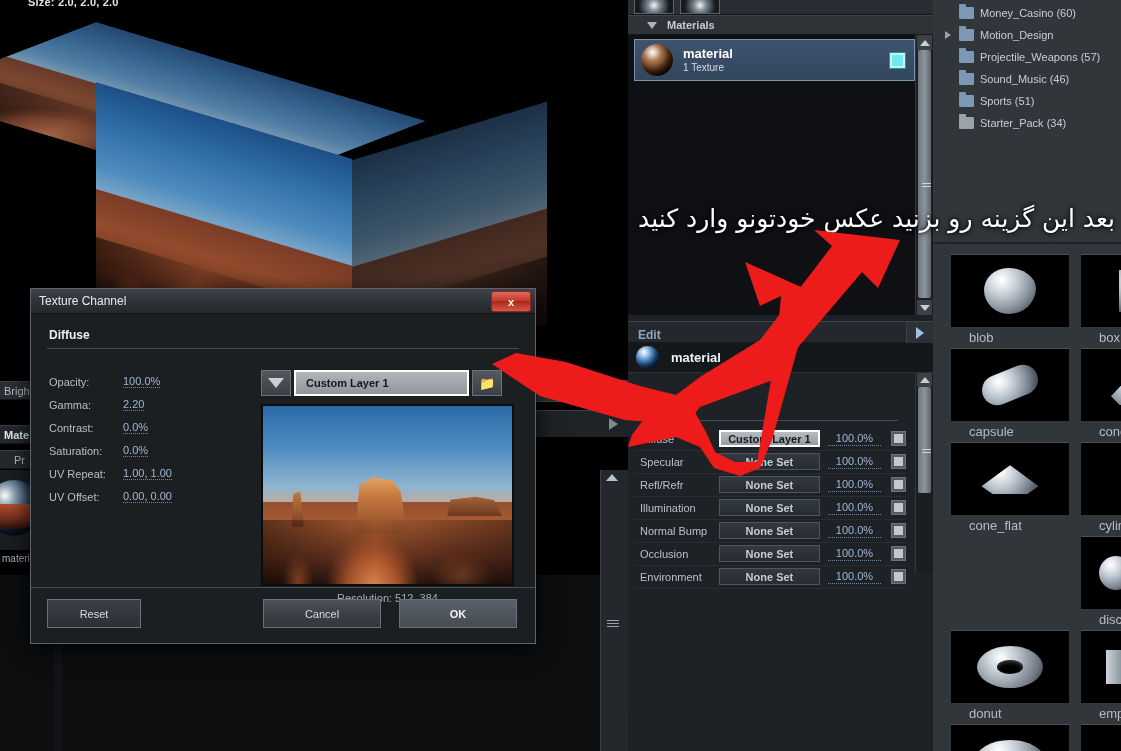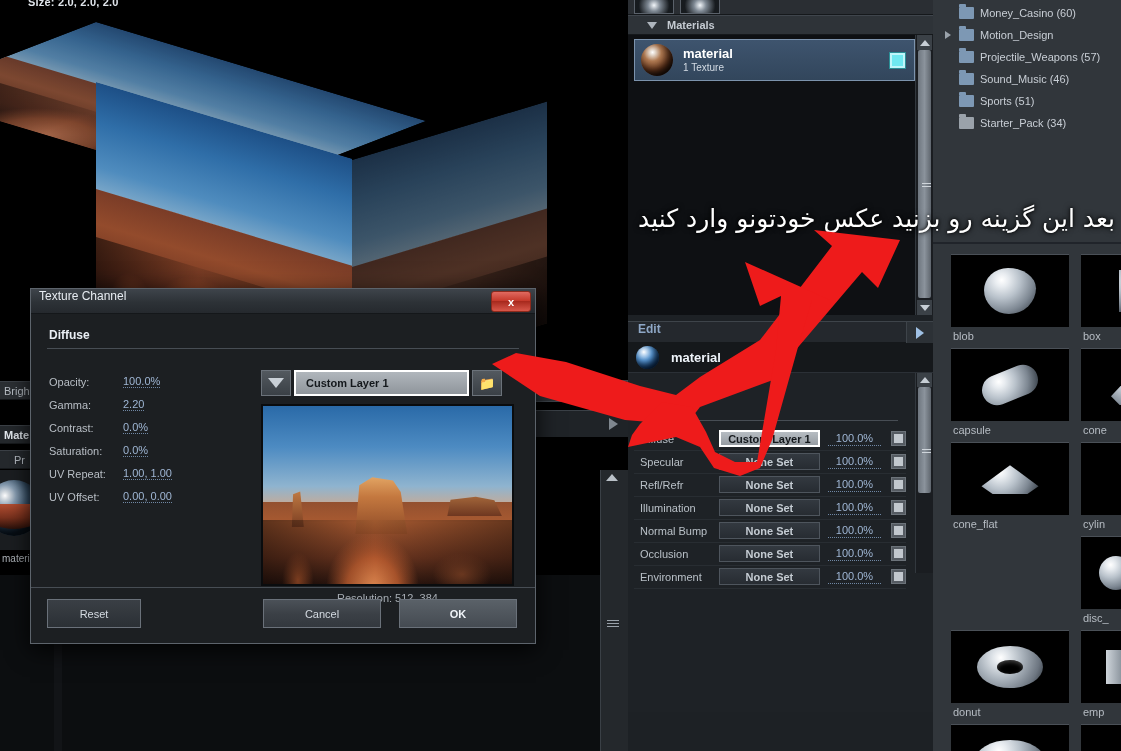--- a/index.html
+++ b/index.html
@@ -171,21 +171,21 @@
     width: 504px; height: 354px;
     background: #1c1f22;
     border: 1px solid #5d646c;
     box-shadow: 0 6px 22px rgba(0,0,0,.85);
     z-index: 40;
   }
   #dlg-titlebar {
     height: 25px; width: 100%;
     background: linear-gradient(to bottom, #3e444b 0%, #2d3237 55%, #25292e 100%);
     border-bottom: 1px solid #14171a;
-    display: flex; align-items: flex-start;
+    display: flex; align-items: center;
     box-sizing: border-box; padding-left: 8px;
     position: relative;
   }
   #dlg-title { font-size: 12px; color: #e6ebf1; }
   #dlg-close {
     position: absolute; right: 4px; top: 2px;
     width: 38px; height: 19px;
     background: linear-gradient(to bottom, #e06a60 0%, #c63a2c 45%, #a82a1e 50%, #d8574a 100%);
     border: 1px solid #8e2a1c; border-radius: 3px;
     color: #fff; font-size: 11px; font-weight: bold;
@@ -356,21 +356,21 @@
   #materials-scroll .sb-grip {
     position:absolute; left:4px; top:133px; width:9px;height:6px;
     background: repeating-linear-gradient(to bottom,#cfd5db 0 1px,transparent 1px 3px);
   }
   .carets-d { width:0;height:0;border-left:5px solid transparent;border-right:5px solid transparent;border-top:6px solid #c7ced5; }
   .carets-u { width:0;height:0;border-left:5px solid transparent;border-right:5px solid transparent;border-bottom:6px solid #c7ced5; }
 
   #panel-edit-header {
     margin-top: 6px; height: 22px; background: #24282d;
     border-top: 1px solid #3e444a; border-bottom: 1px solid #15181b;
-    display: flex; align-items: flex-start; padding-left: 10px; box-sizing: border-box;
+    display: flex; align-items: flex-end; padding-left: 10px; box-sizing: border-box;
     font-size: 12px; font-weight: bold; color: #8ea7c6;
     position: relative;
   }
   #edit-expand {
     position:absolute; right:0; top:0; width: 26px; height: 21px;
     background:#2c3136; border-left:1px solid #3e444a;
     display:flex;align-items:center;justify-content:center; cursor:pointer;
   }
   #edit-expand .tri-r { width:0;height:0;border-top:6px solid transparent;border-bottom:6px solid transparent;border-left:8px solid #9fc0e4; }
 
@@ -474,21 +474,21 @@
     position: absolute; left: 0; top: 248px; width: 188px; height: 503px;
     background: #31363b; overflow: hidden;
   }
   .thumb-cell { position: absolute; width: 120px; }
   .thumb-box {
     width: 118px; height: 72px; background: #000;
     border-top: 1px solid #4a5057;
     position: relative; overflow: hidden; cursor: pointer;
   }
   .thumb-label {
-    font-size: 11px; color: #b6bcc3; padding: 3px 0 0 2px;
+    font-size: 13px; color: #b6bcc3; padding: 3px 0 0 2px; margin-left: 16px;
   }
   .shape {
     position: absolute; left: 50%; top: 50%; transform: translate(-50%,-50%);
     background:
       radial-gradient(circle at 34% 26%, #ffffff 0%, #e8ecf0 14%, #b9c2cb 38%, #7d8792 66%, #39414a 92%);
   }
   .s-blob   { width: 52px; height: 46px; border-radius: 46% 54% 52% 48% / 48% 44% 56% 52%; }
   .s-capsule{ width: 58px; height: 30px; border-radius: 15px; transform: translate(-50%,-50%) rotate(-22deg); }
   .s-cone   { width: 58px; height: 40px; clip-path: polygon(50% 0,100% 78%,85% 100%,15% 100%,0 78%); border-radius: 0; }
   .s-coneflat{ width: 62px; height: 30px; clip-path: polygon(50% 4%,96% 74%,78% 100%,22% 100%,4% 74%); }

